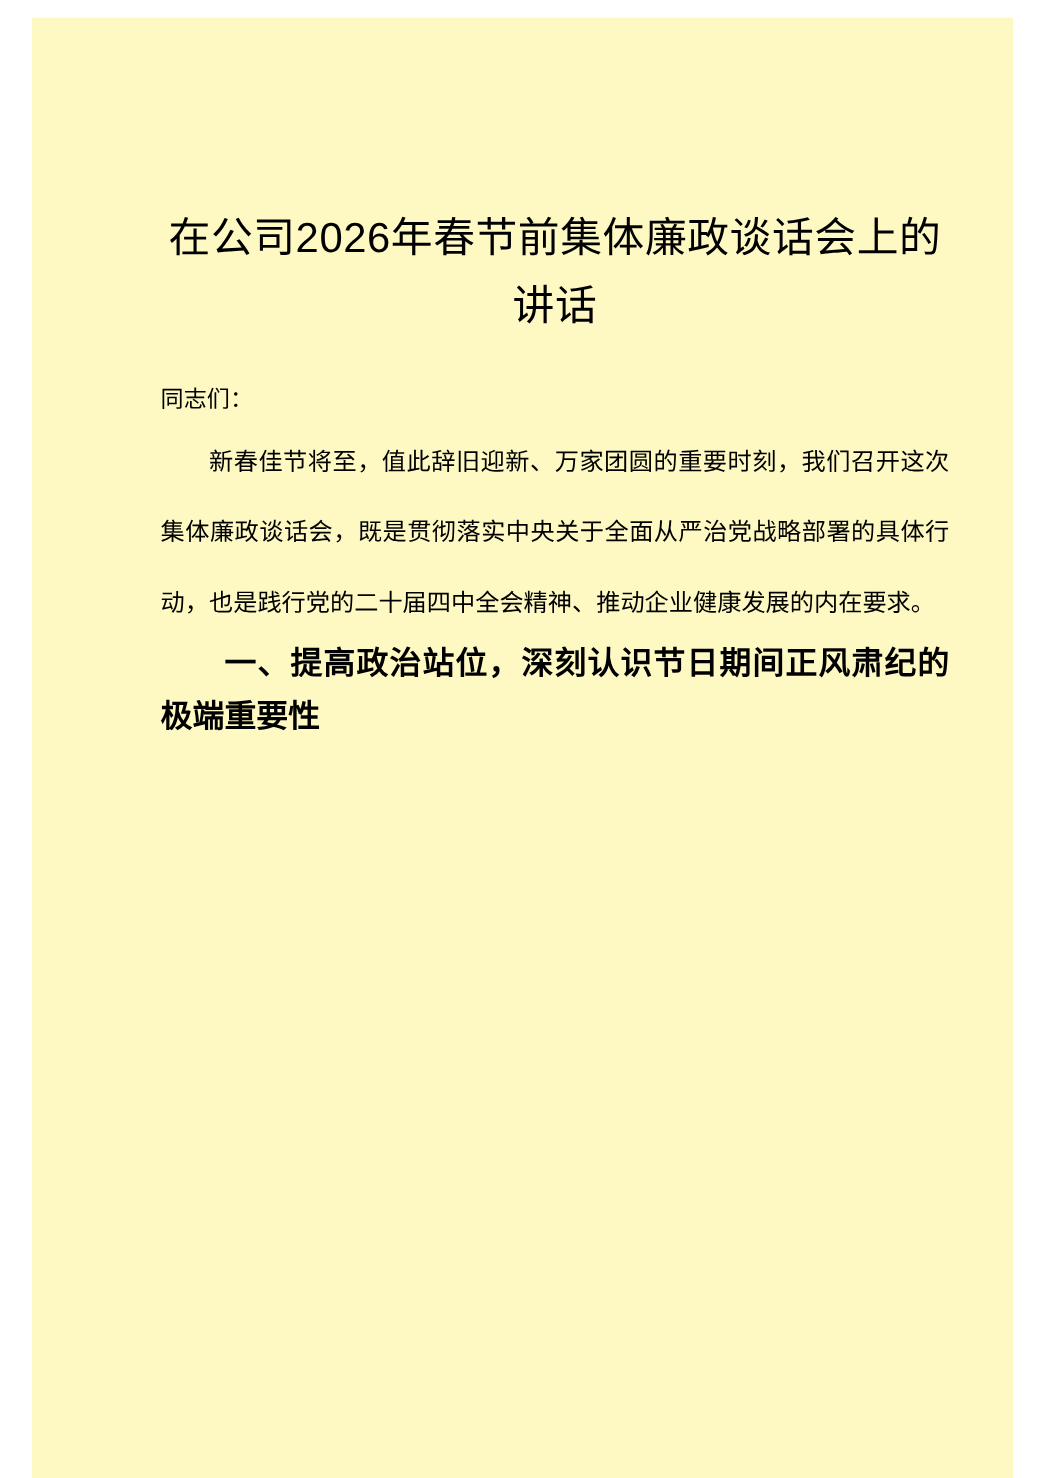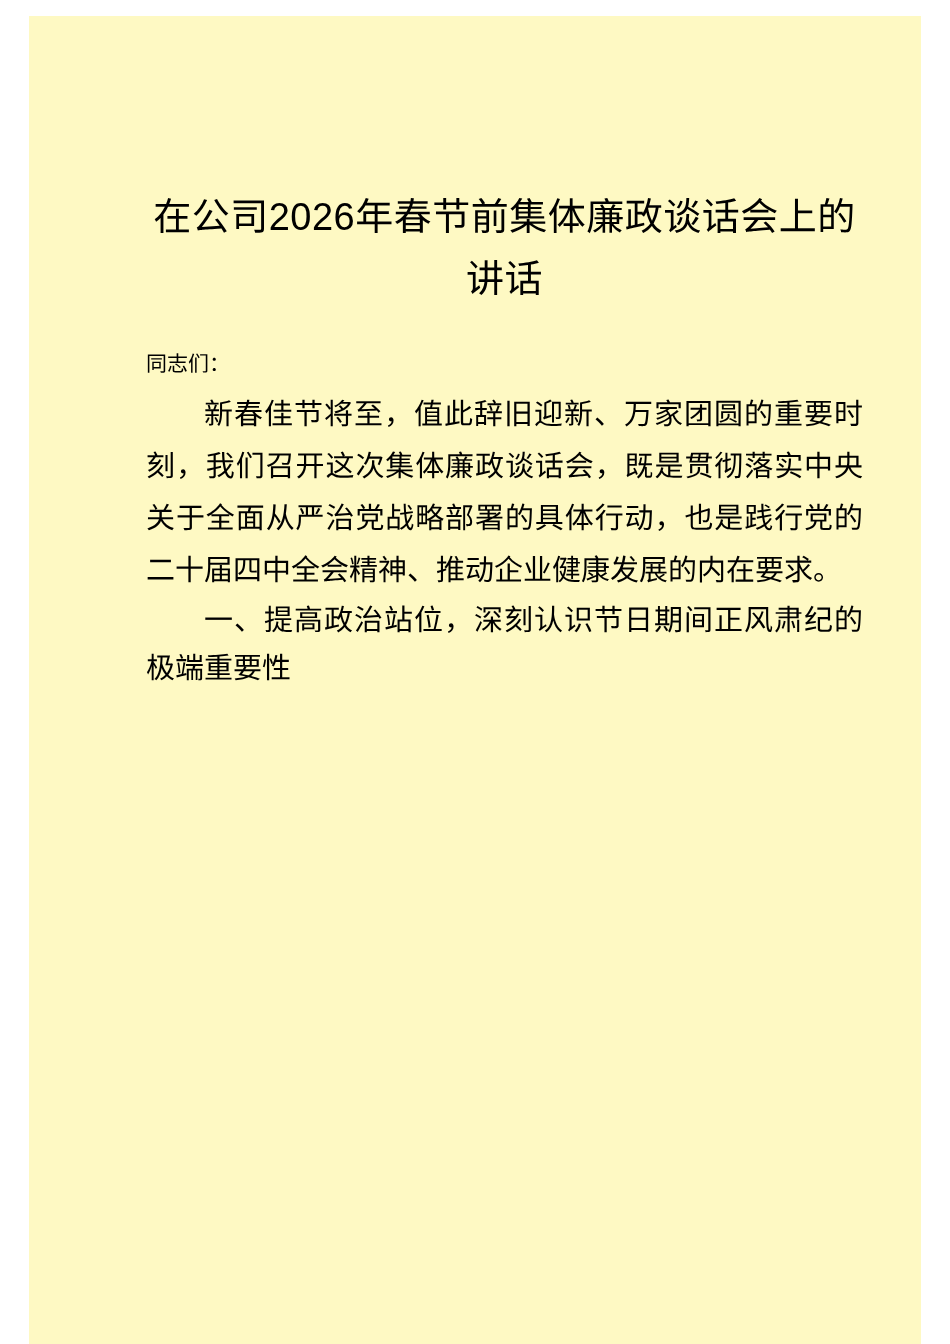--- a/index.html
+++ b/index.html
@@ -48,34 +48,34 @@
     font-size: 21px;
     line-height: 48px;
     margin: 0;
     padding-top: 18px;
     text-align: justify;
     text-justify: inter-ideograph;
     word-break: break-all;
   }
 
   .para {
-    font-size: 29px;
-    line-height: 52px;
+    font-size: 22px;
+    line-height: 64px;
     margin: 0;
     text-indent: 2em;
     text-align: justify;
     text-justify: inter-ideograph;
     word-break: break-all;
   }
 
   .para-heading {
     font-size: 29px;
     line-height: 48px;
     margin: 0;
-    font-weight: normal;
+    font-weight: bold;
     text-indent: 2em;
     text-align: justify;
     text-justify: inter-ideograph;
     word-break: break-all;
   }
 </style>
 </head>
 <body>
 
 <div class="page">

